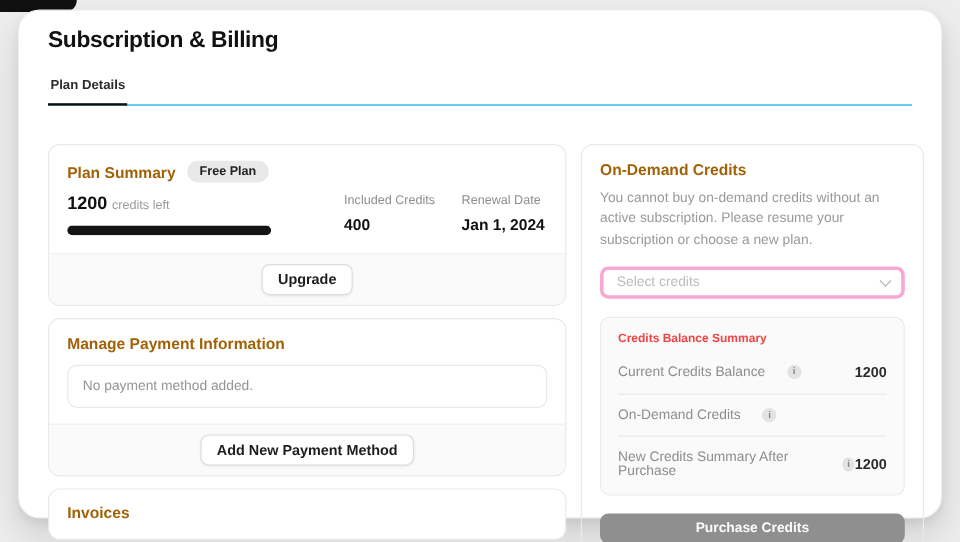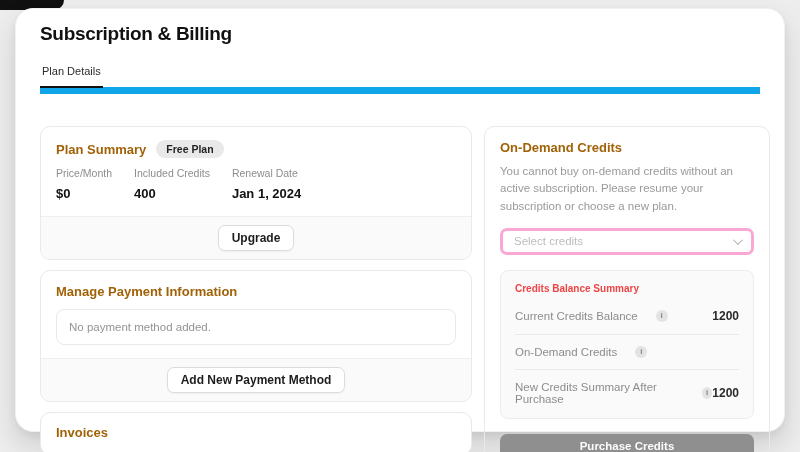--- a/index.html
+++ b/index.html
@@ -14,21 +14,21 @@
     position:absolute; top:0; left:0; width:64px; height:10px;
     background:#101010; border-radius:0 0 14px 0;
   }
   .page-card {
     position:absolute; left:15px; top:8px; width:770px; height:424px;
     background:#ffffff; border:1px solid #f1f1f1; border-radius:18px;
     box-shadow:0 14px 28px rgba(0,0,0,.13), 0 3px 8px rgba(0,0,0,.06);
     padding:14px 24px 0 24px;
   }
   .page-title { font-size:19px; font-weight:700; letter-spacing:-0.3px; color:#111; }
-  .tabbar { margin-top:16px; border-bottom:7px solid #0ea5e9; }
+  .tabbar { margin-top:16px; border-bottom:1px solid #0ea5e9;font-weight:bold; }
   .tab {
     display:inline-block; font-size:11px; color:#2b2b2b; padding:0 2px 9px 2px;
     border-bottom:2px solid #111; margin-bottom:-1px; cursor:pointer;
   }
   .columns { display:flex; gap:12px; margin-top:32px; }
   .col-left { width:432px; flex:none; }
   .col-right { width:286px; flex:none; }
 
   .sect {
     border:1px solid #e9e9e9; border-radius:10px; background:#fff; overflow:hidden;
@@ -115,25 +115,29 @@
   <div class="columns">
 
     <div class="col-left">
 
       <section class="sect">
         <div class="sect-head">
           <span class="sect-title">Plan Summary</span>
           <span class="badge">Free Plan</span>
         </div>
         <div class="plan-row">
+          <div class="credits-block">
+            <div class="credits-line">
+              <span class="credits-value">1200</span><span class="credits-label">credits left</span>
+            </div>
+            <div class="progress-track">
+              <div class="progress-fill" style="width: 100%;"></div>
+            </div>
+          </div>
           <div class="stats">
-            <div class="stat">
-              <div class="stat-label">Price/Month</div>
-              <div class="stat-value">$0</div>
-            </div>
             <div class="stat">
               <div class="stat-label">Included Credits</div>
               <div class="stat-value">400</div>
             </div>
             <div class="stat">
               <div class="stat-label">Renewal Date</div>
               <div class="stat-value">Jan 1, 2024</div>
             </div>
           </div>
         </div>

